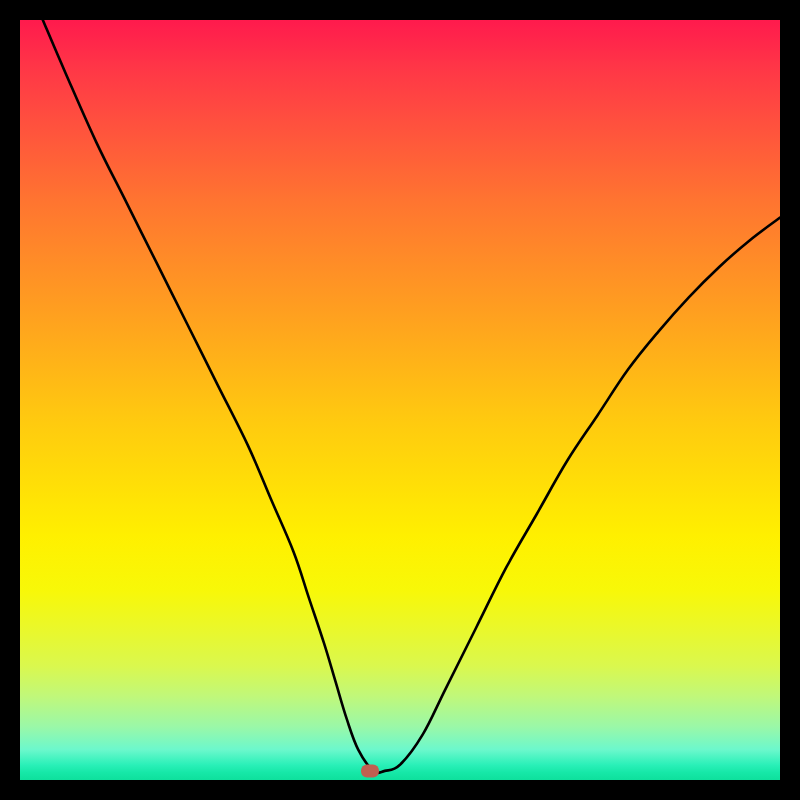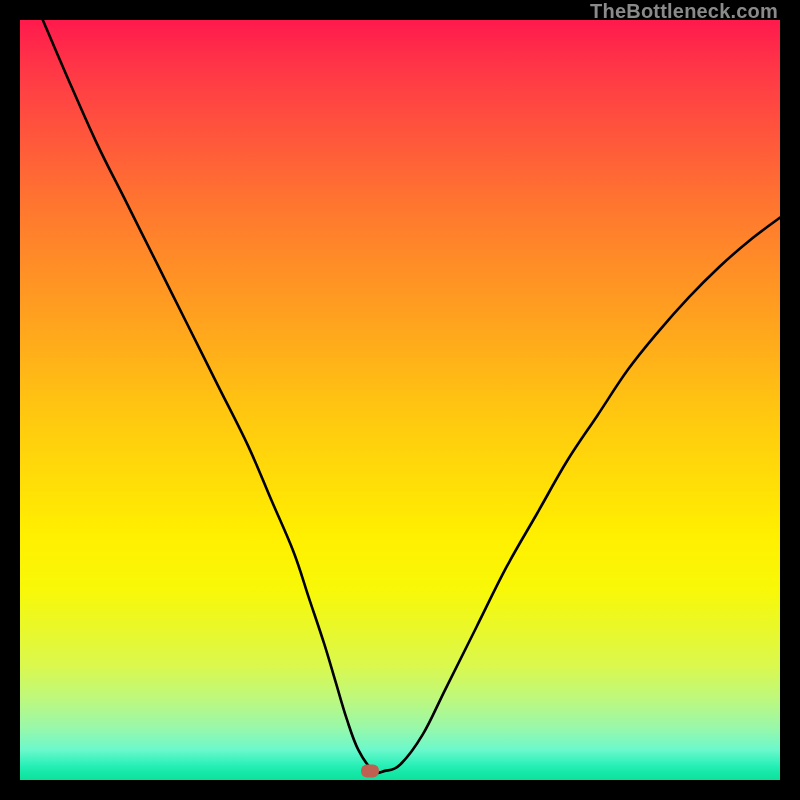--- a/index.html
+++ b/index.html
@@ -68,14 +68,13 @@
 </head>
 <body>
 
 <div class="frame">
   <div class="plot">
     <svg class="curve" viewBox="0 0 760 760" preserveAspectRatio="none">
       <path id="curve-path" fill="none" stroke="#000" stroke-width="2.6" stroke-linejoin="round" stroke-linecap="round" d="M 22.80 0.00 C 26.90 9.58, 36.02 31.31, 45.60 53.20 C 55.18 75.09, 65.06 98.34, 76.00 121.60 C 86.94 144.86, 95.46 160.51, 106.40 182.40 C 117.34 204.29, 125.86 221.31, 136.80 243.20 C 147.74 265.09, 156.26 282.11, 167.20 304.00 C 178.14 325.89, 186.66 342.91, 197.60 364.80 C 208.54 386.69, 218.42 405.08, 228.00 425.60 C 237.58 446.12, 242.59 459.65, 250.80 478.80 C 259.01 497.95, 266.76 514.22, 273.60 532.00 C 280.44 549.78, 283.33 561.18, 288.80 577.60 C 294.27 594.02, 299.21 608.15, 304.00 623.20 C 308.79 638.25, 311.30 647.52, 315.40 661.20 C 319.50 674.88, 322.70 686.89, 326.80 699.20 C 330.90 711.51, 333.41 720.30, 338.20 729.60 C 342.99 738.90, 348.61 747.05, 353.40 750.88 C 358.19 754.71, 360.01 751.97, 364.80 750.88 C 369.59 749.79, 373.16 751.37, 380.00 744.80 C 386.84 738.23, 394.59 728.08, 402.80 714.40 C 411.01 700.72, 416.02 687.95, 425.60 668.80 C 435.18 649.65, 445.06 629.89, 456.00 608.00 C 466.94 586.11, 475.46 567.72, 486.40 547.20 C 497.34 526.68, 505.86 513.15, 516.80 494.00 C 527.74 474.85, 536.26 458.58, 547.20 440.80 C 558.14 423.02, 566.66 411.62, 577.60 395.20 C 588.54 378.78, 597.06 364.65, 608.00 349.60 C 618.94 334.55, 627.46 324.60, 638.40 311.60 C 649.34 298.60, 657.86 289.03, 668.80 277.40 C 679.74 265.77, 688.26 257.26, 699.20 247.00 C 710.14 236.74, 718.66 229.29, 729.60 220.40 C 740.54 211.51, 754.53 201.70, 760.00 197.60"></path>
     </svg>
     <div id="marker" class="marker" style="left: 349.6px; top: 750.88px;"></div>
   </div>
-  <div class="watermark">TheBottleneck.com</div>
 </div>
 
 </body></html>

